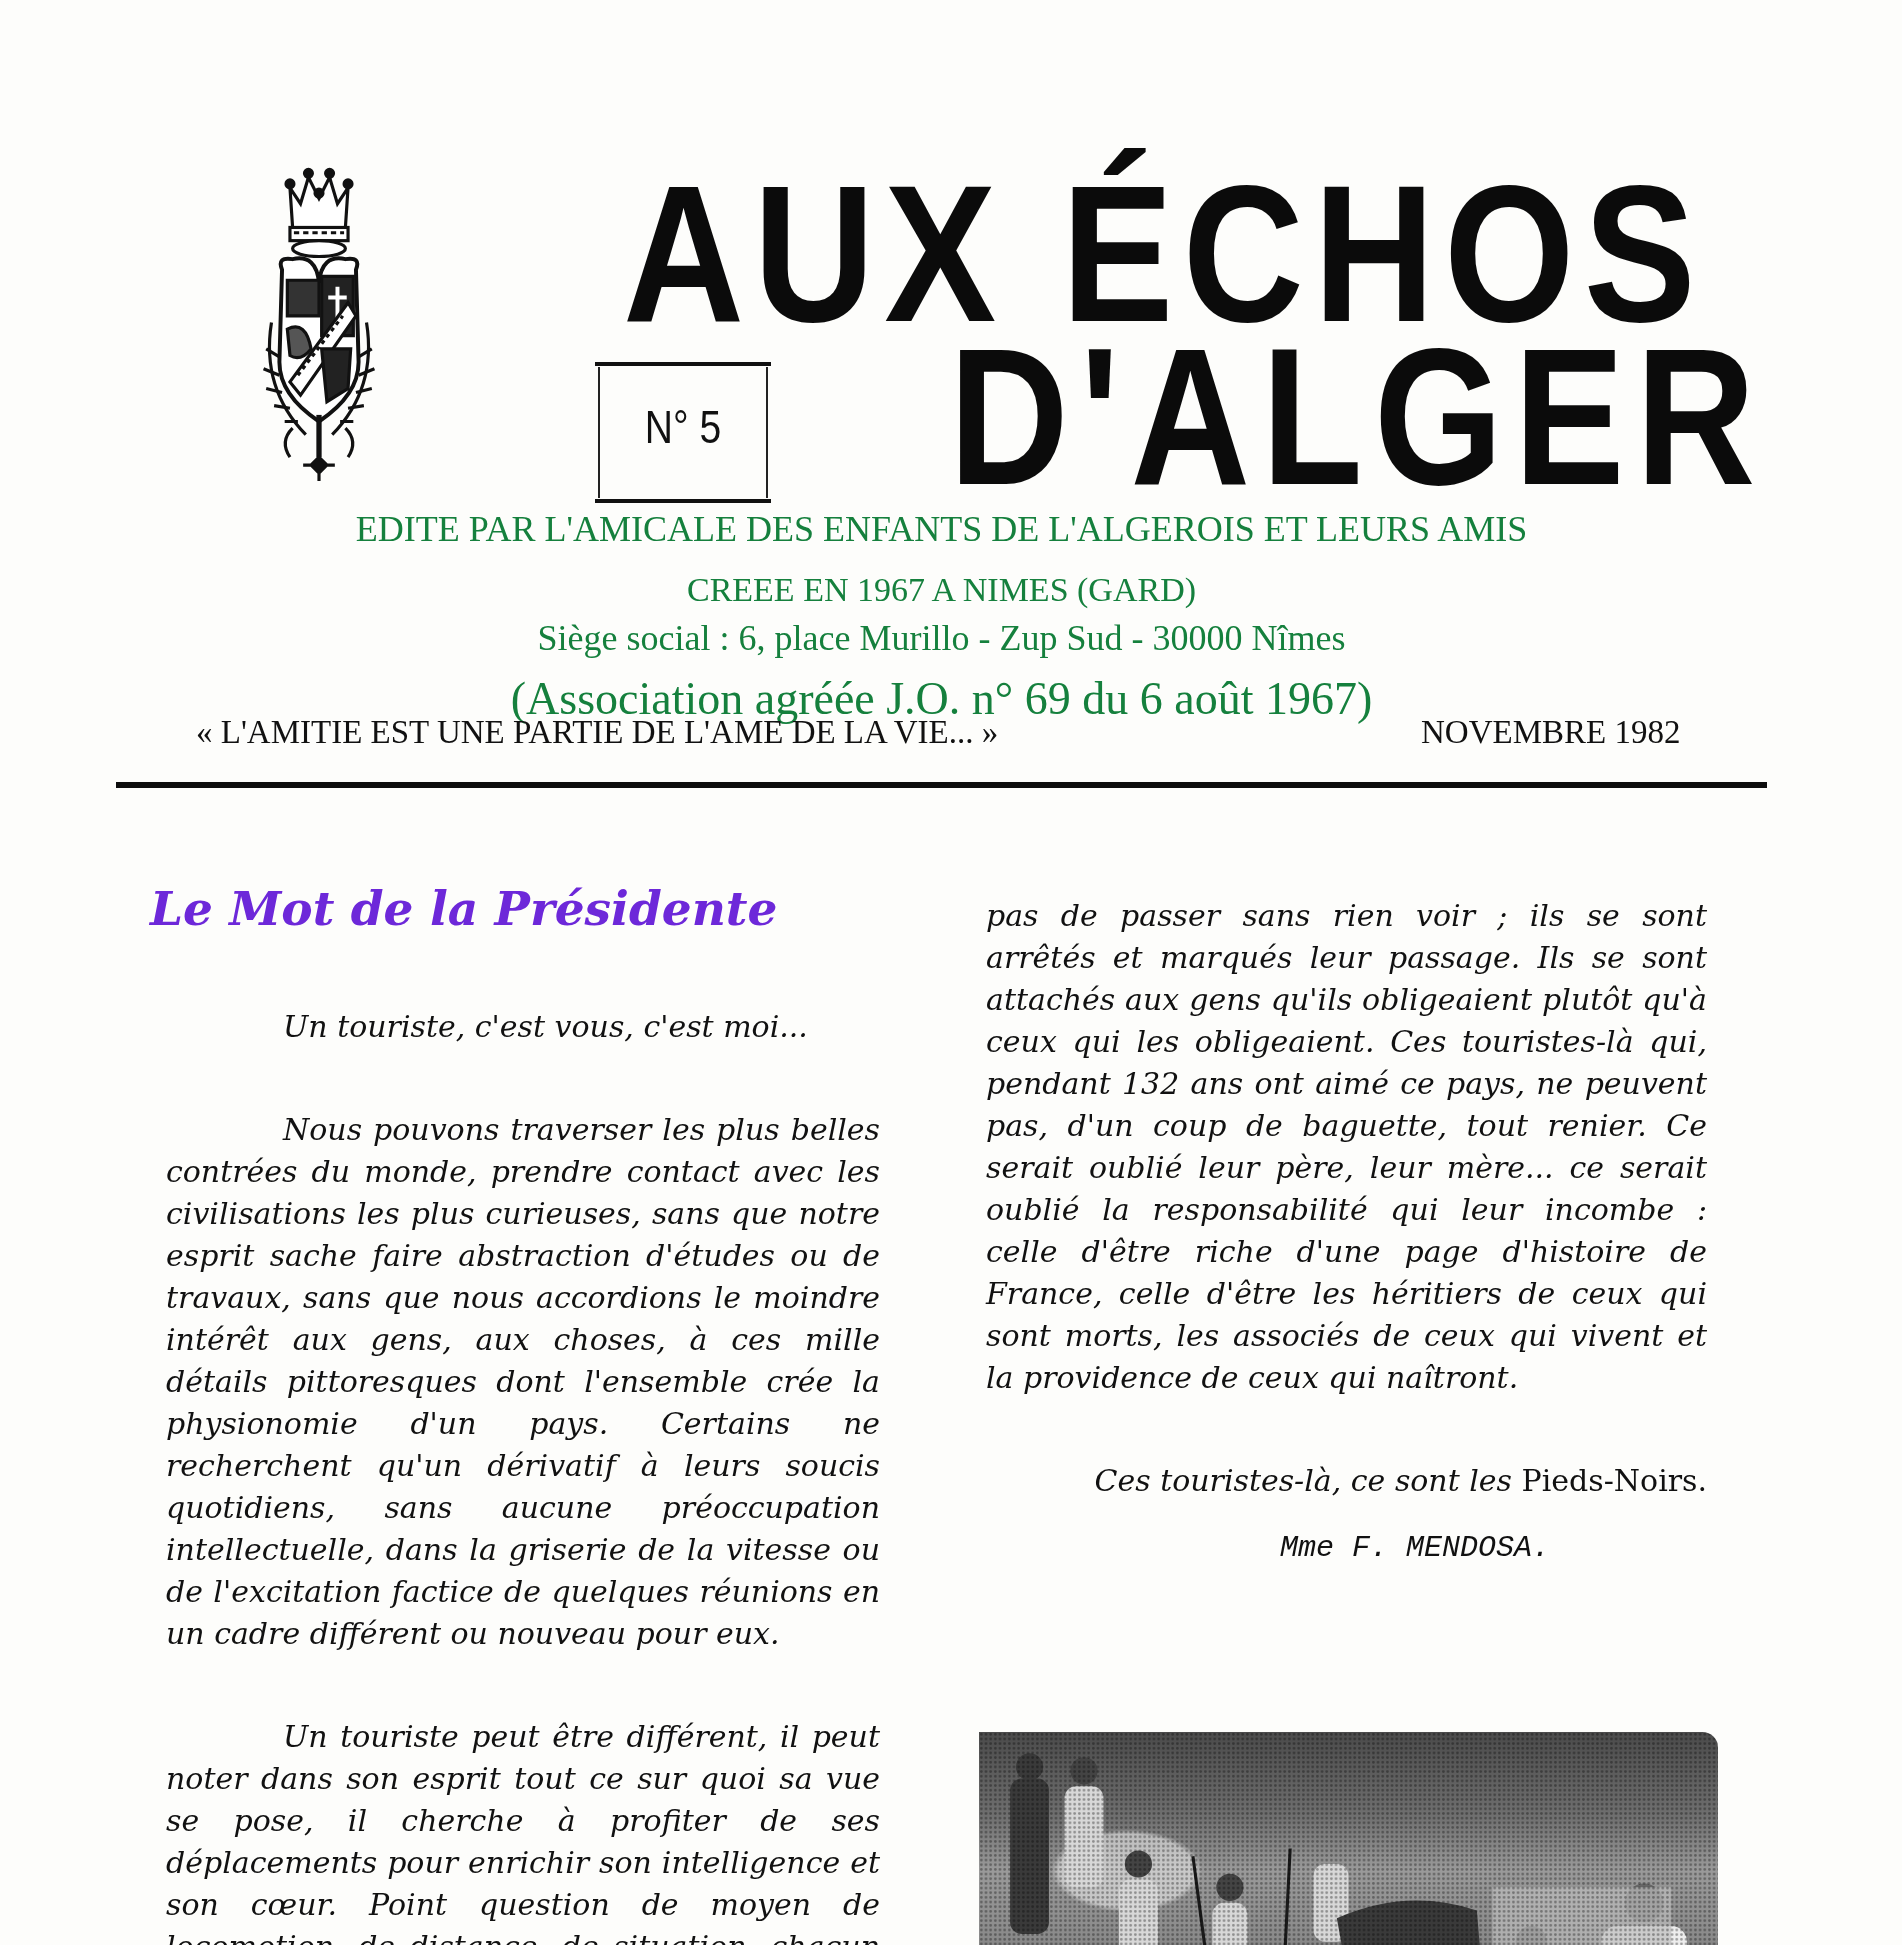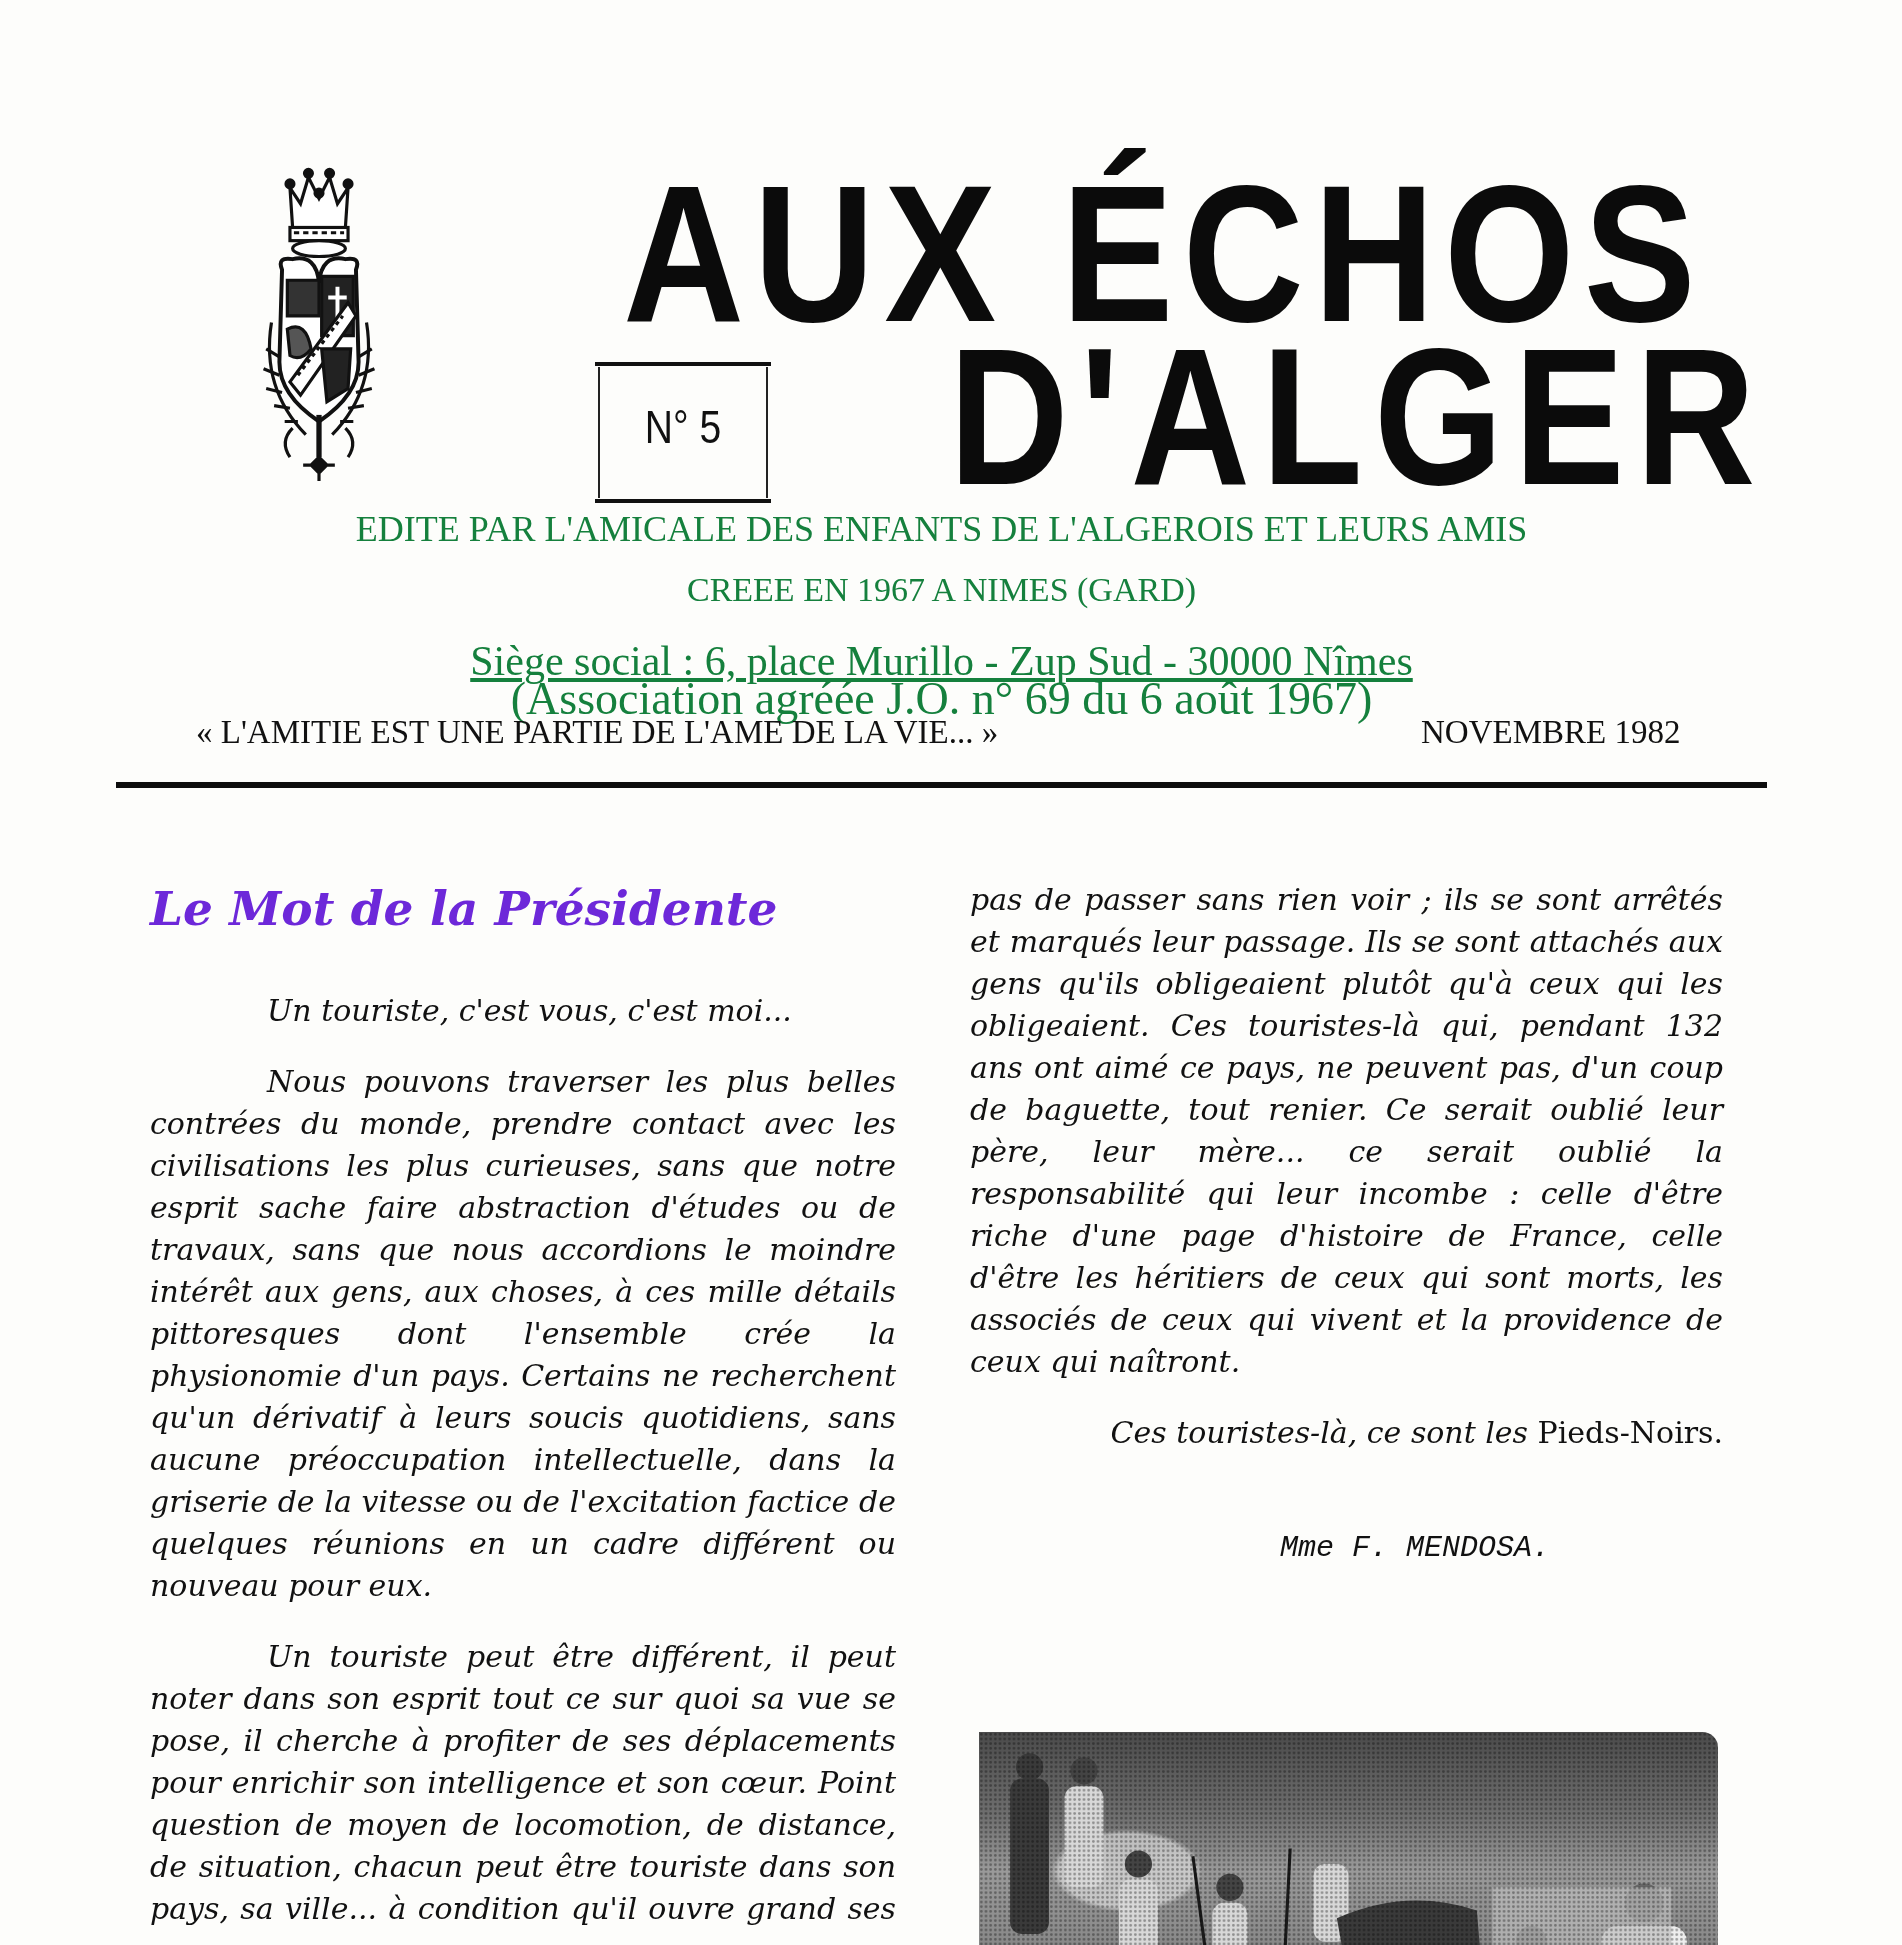--- a/index.html
+++ b/index.html
@@ -46,40 +46,40 @@
     color: #111; transform: scaleX(0.85);
   }
 
   
   .sub {
     left: 116px; width: 1651px; text-align: center;
     font-family: "Liberation Serif", serif; color: #15803d; line-height: 1; white-space: nowrap;
   }
   #publisher { top: 511px; font-size: 36px; }
   #founded { top: 573px; font-size: 34px; }
-  #address { top: 640px; font-size: 42px; text-decoration: underline; }
+  #address { top: 620px; font-size: 36px; }
   #approval { top: 676px; font-size: 46px; }
 
   #motto { left: 196px; top: 716px; font-family: "Liberation Serif", serif; font-size: 33px; white-space: nowrap; line-height: 1; }
   #issue-date { left: 1393px; top: 716px; font-family: "Liberation Serif", serif; font-size: 33px; white-space: nowrap; line-height: 1; margin-left: 28px; }
 
   #header-rule { left: 116px; top: 782px; width: 1651px; height: 6.2px; background: #0d0d0d; }
 
   
   #article-heading {
     left: 150px; top: 883px; width: 746px;
     font-family: "DejaVu Serif", serif; font-style: italic; font-weight: bold;
     font-size: 47px; line-height: 1.1; white-space: nowrap; color: #6d28d9;
   }
   .col {
     font-family: "DejaVu Serif", serif; font-style: italic;
     font-size: 30px; line-height: 42px; color: #111;
     text-align: justify; text-justify: inter-word;
   }
-  .col p { margin: 0; text-indent: 0; }
+  .col p { margin: 16px; text-indent: 0; }
   #col-left { left: 150px; top: 990px; width: 746px; }
   #col-right { left: 970px; top: 879px; width: 753px; }
   .indent { text-indent: 117px !important; }
   .gap { height: 29px; }
   .upright { font-style: normal; }
 
   #pn-line { text-align: right; }
   #signature {
     left: 1280px; top: 1533px; font-family: Liberation Mono, monospace; font-style: italic;
     font-size: 30px; white-space: nowrap; line-height: 1;

